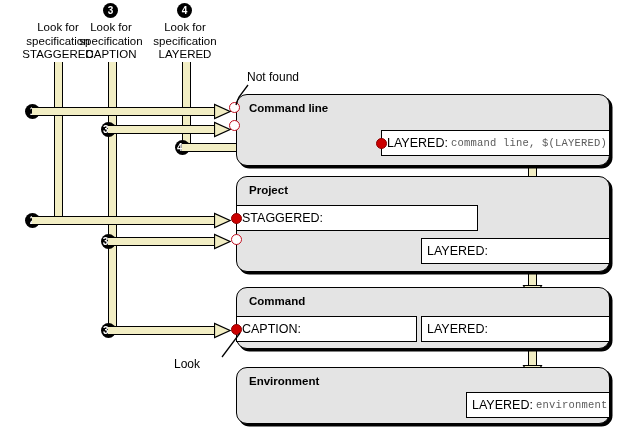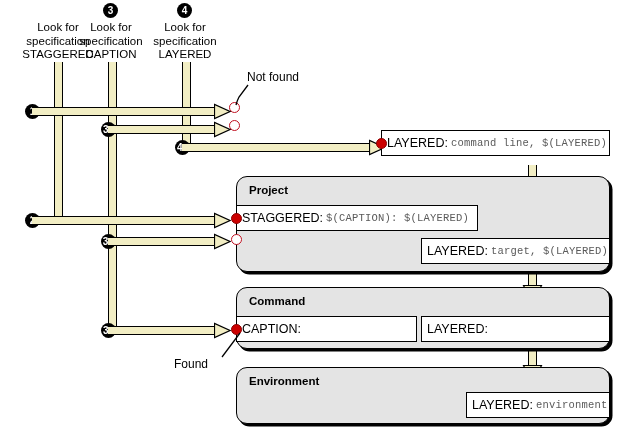--- a/index.html
+++ b/index.html
@@ -135,42 +135,43 @@
       </svg>
   </div>
 
   <div class="vlane" style="left:528px;top:348px;height:22px;"></div>
   <div class="ahd" style="left:521px;top:365px;">
     <svg width="23" height="20">
         <polygon points="2.5,0.5 20.5,0.5 11.5,18" fill="#f2eec4" stroke="#000" stroke-width="1.2"></polygon>
       </svg>
   </div>
 
+  <div class="scope" style="left:236px;top:94px;width:374px;height:72px;">
+    <div class="scope-title">Command line</div>
+  </div>
   <div class="entry" style="left:381px;top:130px;width:229px;height:26px;">
     <span class="k">LAYERED</span>
     <span class="sep">:</span>
     <span class="v">command line, $(LAYERED)</span>
   </div>
   <div class="dot found" style="left:376px;top:138px;"></div>
   <div class="dot" style="left:229px;top:102px;"></div>
   <div class="dot" style="left:229px;top:120px;"></div>
 
   <div class="scope" style="left:236px;top:176px;width:374px;height:96px;">
     <div class="scope-title">Project</div>
   </div>
   <div class="entry" style="left:236px;top:205px;width:242px;height:26px;">
     <span class="k">STAGGERED</span>
     <span class="sep">:</span>
-    <span class="v">$(CAPTION): $(LAYERED)</span>
   </div>
   <div class="dot found" style="left:231px;top:213px;"></div>
   <div class="entry" style="left:421px;top:238px;width:189px;height:26px;">
     <span class="k">LAYERED</span>
     <span class="sep">:</span>
-    <span class="v">target, $(LAYERED)</span>
   </div>
   <div class="dot" style="left:231px;top:234px;"></div>
 
   <div class="scope" style="left:236px;top:287px;width:374px;height:62px;">
     <div class="scope-title">Command</div>
   </div>
   <div class="entry" style="left:236px;top:316px;width:181px;height:26px;">
     <span class="k">CAPTION</span>
     <span class="sep">:</span>
   </div>
@@ -189,20 +190,20 @@
     <span class="v">environment</span>
   </div>
 
   <div class="callout" style="left:247px;top:70px;">Not found</div>
   <div class="leader" style="left:228px;top:83px;">
     <svg width="24" height="24">
         <path d="M20,2 L11,14 Q9,18 8,22" stroke="#000" stroke-width="1.3" fill="none"></path>
       </svg>
   </div>
 
-  <div class="callout" style="left:174px;top:357px;">Found</div>
+  <div class="callout" style="left:174px;top:357px;">Look</div>
   <div class="leader" style="left:216px;top:331px;">
     <svg width="30" height="30">
         <path d="M24,2 L6,26" stroke="#000" stroke-width="1.3" fill="none"></path>
       </svg>
   </div>
 
 </div>
 
 </body></html>

